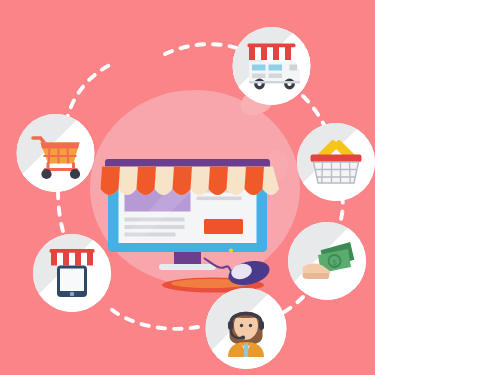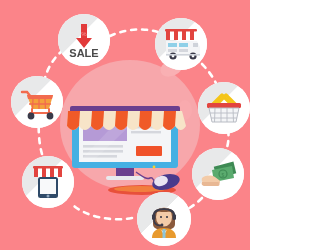--- a/index.html
+++ b/index.html
@@ -103,28 +103,20 @@
 
       <g>
         <ellipse cx="104" cy="94" rx="14" ry="7.5" fill="#4a3a8c" transform="rotate(-14 104 94)"></ellipse>
         <ellipse cx="99" cy="93" rx="7" ry="5" fill="#e9e4f2" transform="rotate(-14 99 93)"></ellipse>
       </g>
 
       <circle cx="92" cy="79" r="1.4" fill="#f5d12e"></circle>
     </svg>
   </div>
 
-  <div class="node" style="left:58px;top:14px;width:52px;height:52px;">
-    <div class="shade"></div>
-    <svg viewBox="0 0 52 52" width="52" height="52">
-      <path d="M23,10 h6 v14 h5 l-8,10 l-8,-10 h5 z" fill="#e23b3b"></path>
-      <text x="26" y="22" font-family="Liberation Sans, sans-serif" font-size="6" fill="#f59b9b" text-anchor="middle">%</text>
-      <text x="26" y="43" font-family="Liberation Sans, sans-serif" font-size="11" font-weight="bold" fill="#4a4a4a" text-anchor="middle">SALE</text>
-    </svg>
-  </div>
 
   <div class="node" style="left:155px;top:18px;width:52px;height:52px;">
     <div class="shade"></div>
     <svg viewBox="0 0 52 52" width="52" height="52">
 
       <rect x="11" y="13" width="30" height="9" fill="#ffffff"></rect>
       <g>
         <rect x="11" y="13" width="4" height="9" fill="#e2443f"></rect>
         <rect x="19" y="13" width="4" height="9" fill="#e2443f"></rect>
         <rect x="27" y="13" width="4" height="9" fill="#e2443f"></rect>

